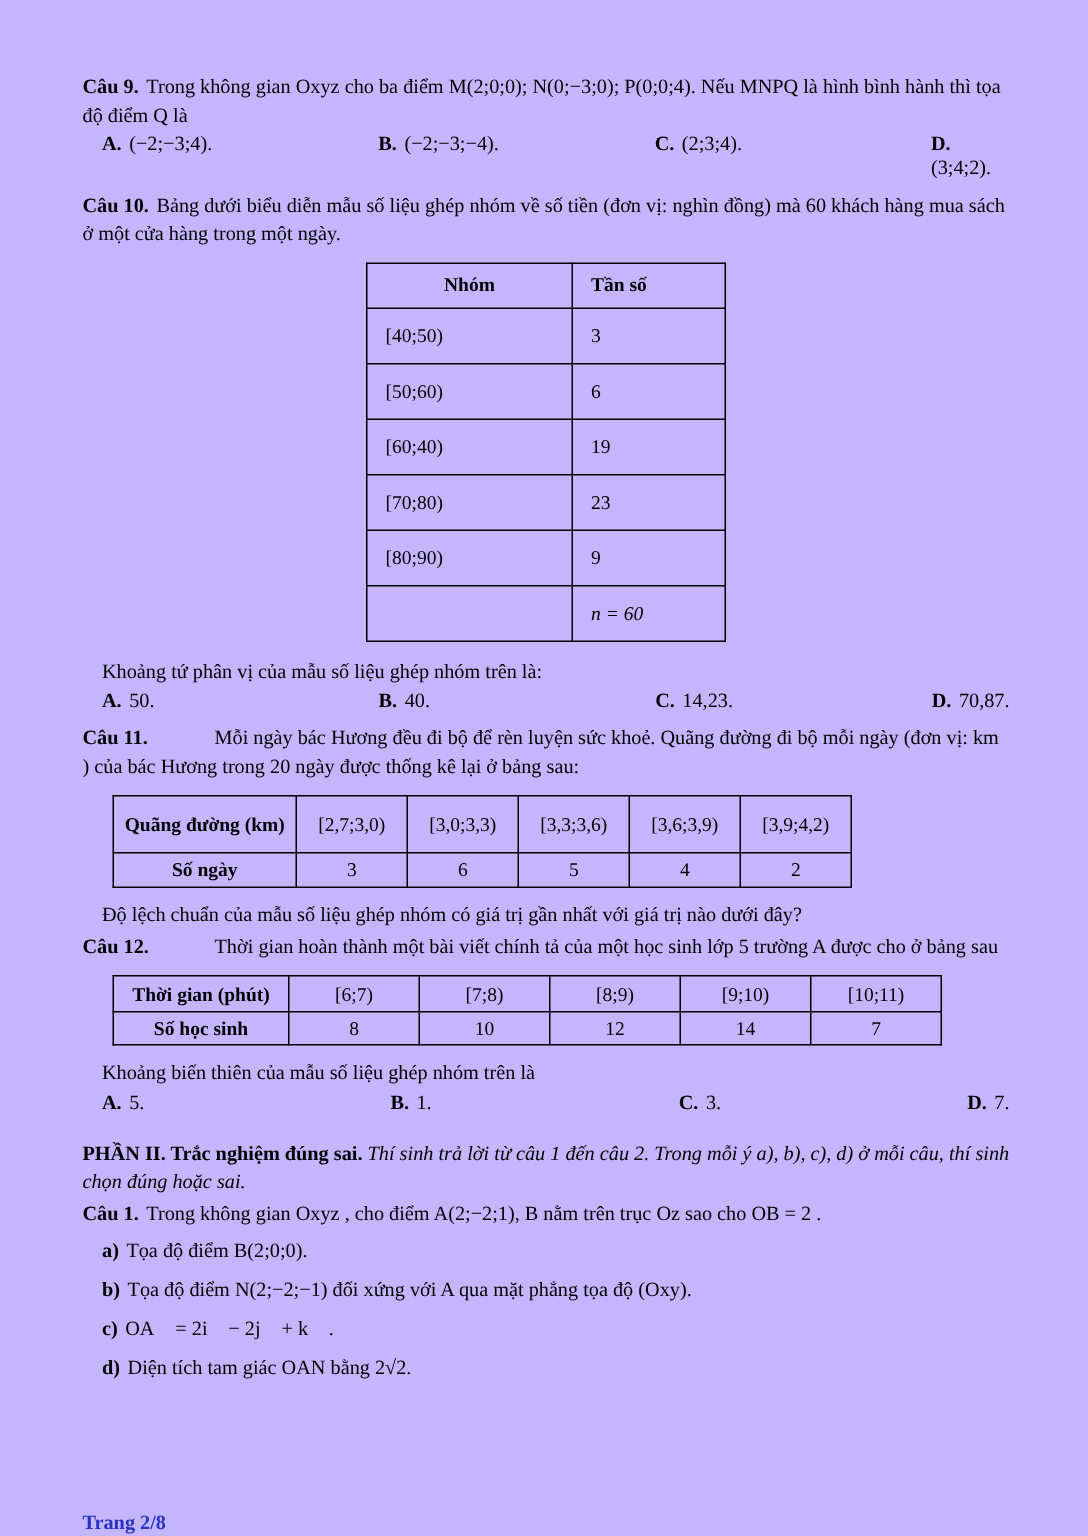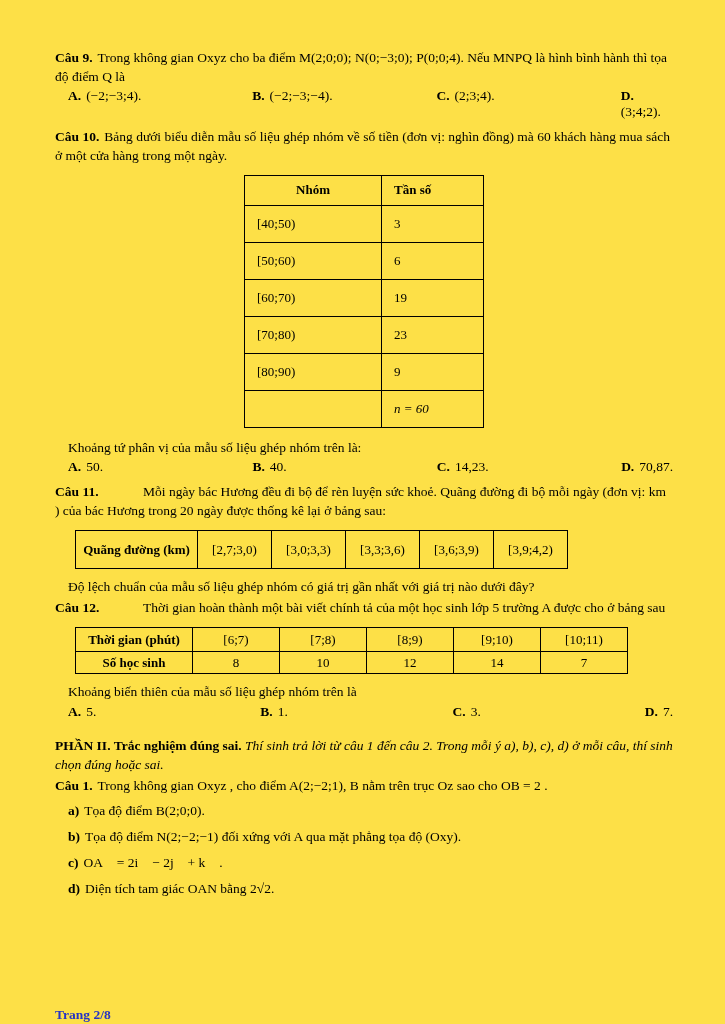--- a/index.html
+++ b/index.html
@@ -1,18 +1,18 @@
 <!DOCTYPE html>
 <html><head>
 <meta charset="utf-8">
 <style>
   * { box-sizing: border-box; }
   html,body { margin:0; padding:0; background:#ffffff; }
   .page {
-    width:725px; height:1024px; position:relative; background:#fde047;
+    width:725px; height:1024px; position:relative; background:#c4b5fd;
     font-family:"Liberation Serif", serif; font-size:13.5px; color:#000;
     padding:48px 52px 30px 55px; overflow:hidden;
   }
   .qp { margin:0 0 2px 0; line-height:1.42; }
   .qlabel { font-weight:bold; margin-right:5px; }
   .qlabel-wide { display:inline-block; width:88px; font-weight:bold; }
   .indent { padding-left:13px; }
   .opts { display:flex; padding-left:13px; margin:2px 0 7px 0;gap:44px; }
   .opt { width:156px; }
   .opt:last-child { width:auto; }
@@ -82,21 +82,21 @@
       </tr>
       <tr>
         <td>[40;50)</td>
         <td>3</td>
       </tr>
       <tr>
         <td>[50;60)</td>
         <td>6</td>
       </tr>
       <tr>
-        <td>[60;70)</td>
+        <td>[60;40)</td>
         <td>19</td>
       </tr>
       <tr>
         <td>[70;80)</td>
         <td>23</td>
       </tr>
       <tr>
         <td>[80;90)</td>
         <td>9</td>
       </tr>
@@ -121,20 +121,28 @@
     </p>
     <table class="t2">
       <tbody>
           <tr>
         <td class="hcell">Quãng đường (km)</td>
         <td class="icell">[2,7;3,0)</td>
         <td class="icell">[3,0;3,3)</td>
         <td class="icell">[3,3;3,6)</td>
         <td class="icell">[3,6;3,9)</td>
         <td class="icell">[3,9;4,2)</td>
+      </tr>
+      <tr>
+        <td class="lcell">Số ngày</td>
+        <td class="ncell">3</td>
+        <td class="ncell">6</td>
+        <td class="ncell">5</td>
+        <td class="ncell">4</td>
+        <td class="ncell">2</td>
       </tr>
     </tbody>
       </table>
     <p class="qp indent">Độ lệch chuẩn của mẫu số liệu ghép nhóm có giá trị gần nhất với giá trị nào dưới đây?</p>
   </div>
 
   <div>
     <p class="qp">
       <b class="qlabel-wide">Câu 12.</b><span>Thời gian hoàn thành một bài viết chính tả của một học sinh lớp 5 trường A được cho ở bảng sau</span>
     </p>

